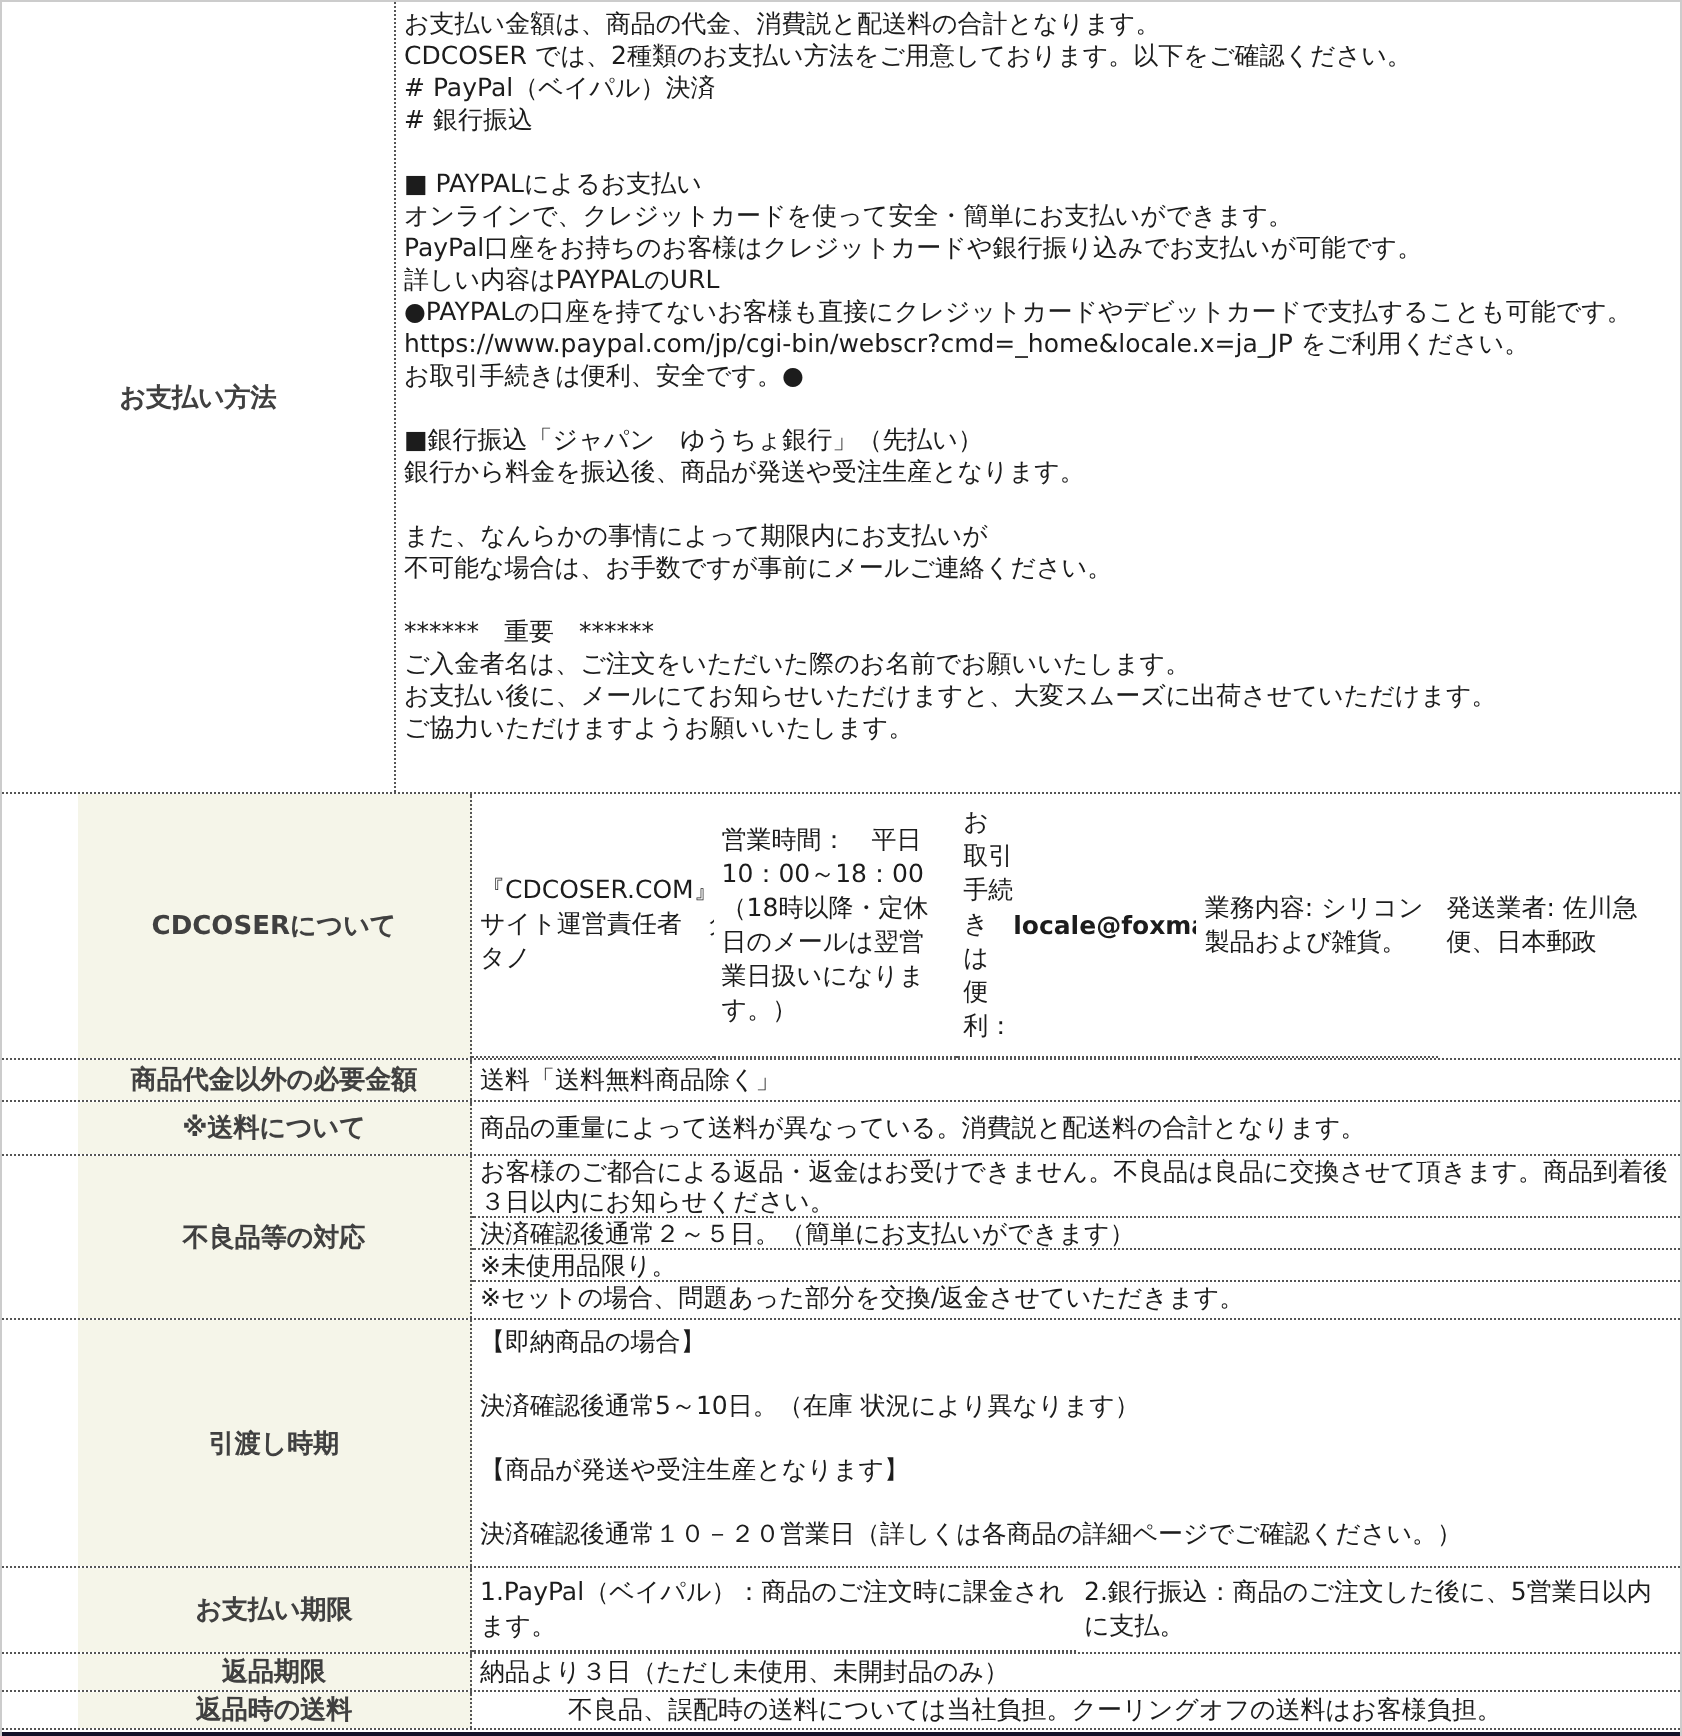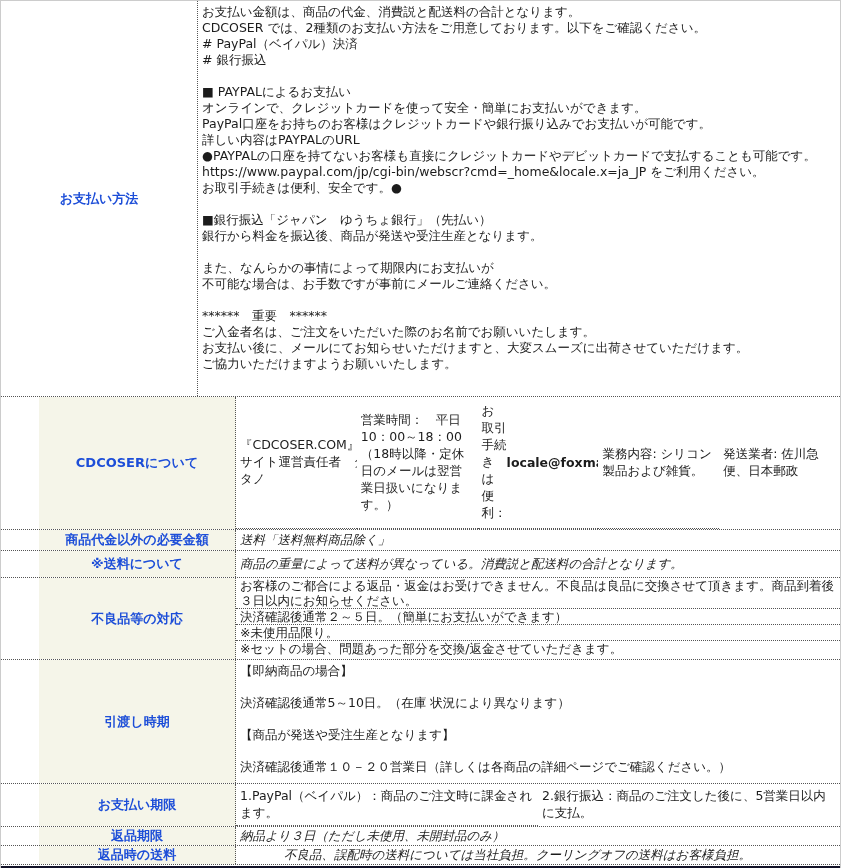--- a/index.html
+++ b/index.html
@@ -7,25 +7,25 @@
   .sheet {
     width:841px; height:868px; box-sizing:border-box;
     border-top:1px solid #cccccc; border-left:1px solid #cccccc; border-right:1px solid #cccccc;
     overflow:hidden; background:#ffffff;
   }
   .row { display:flex; border-bottom:1px dotted #555; box-sizing:border-box; overflow:hidden; }
   .hdr {
     flex:0 0 197px; width:197px; box-sizing:border-box;
     border-right:1px dotted #555;
     display:flex; align-items:center; justify-content:center;
-    font-weight:bold; font-size:13px; color:#1d4ed8; text-align:center;
+    font-weight:bold; font-size:13px; color:#404040; text-align:center;
   }
   .hdr.cream { background:#f5f5e9;margin-left:38px; }
   .content { flex:1; box-sizing:border-box; padding:3px 4px; overflow:hidden; }
-  .content.center { display:flex; align-items:center; padding:0 4px;font-style:italic; }
+  .content.center { display:flex; align-items:center; padding:0 4px; }
   .content.nopad { padding:0; }
   .line { line-height:16px; min-height:16px; white-space:pre-wrap; }
   .subcol { display:flex; flex-direction:row; height:100%; }
   .subrow {
     flex:1; display:flex; align-items:center; padding:0 4px;
     border-bottom:1px dotted #555; box-sizing:border-box; overflow:hidden;
   }
   .subrow:last-child { border-bottom:none; }
   .subline {
     padding:0 4px; border-bottom:1px dotted #555; box-sizing:border-box;

